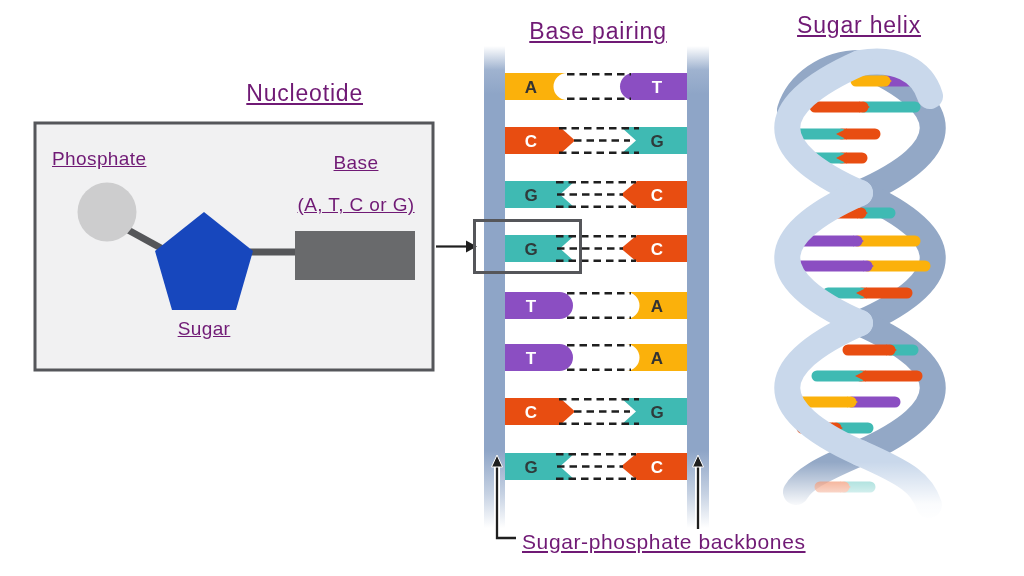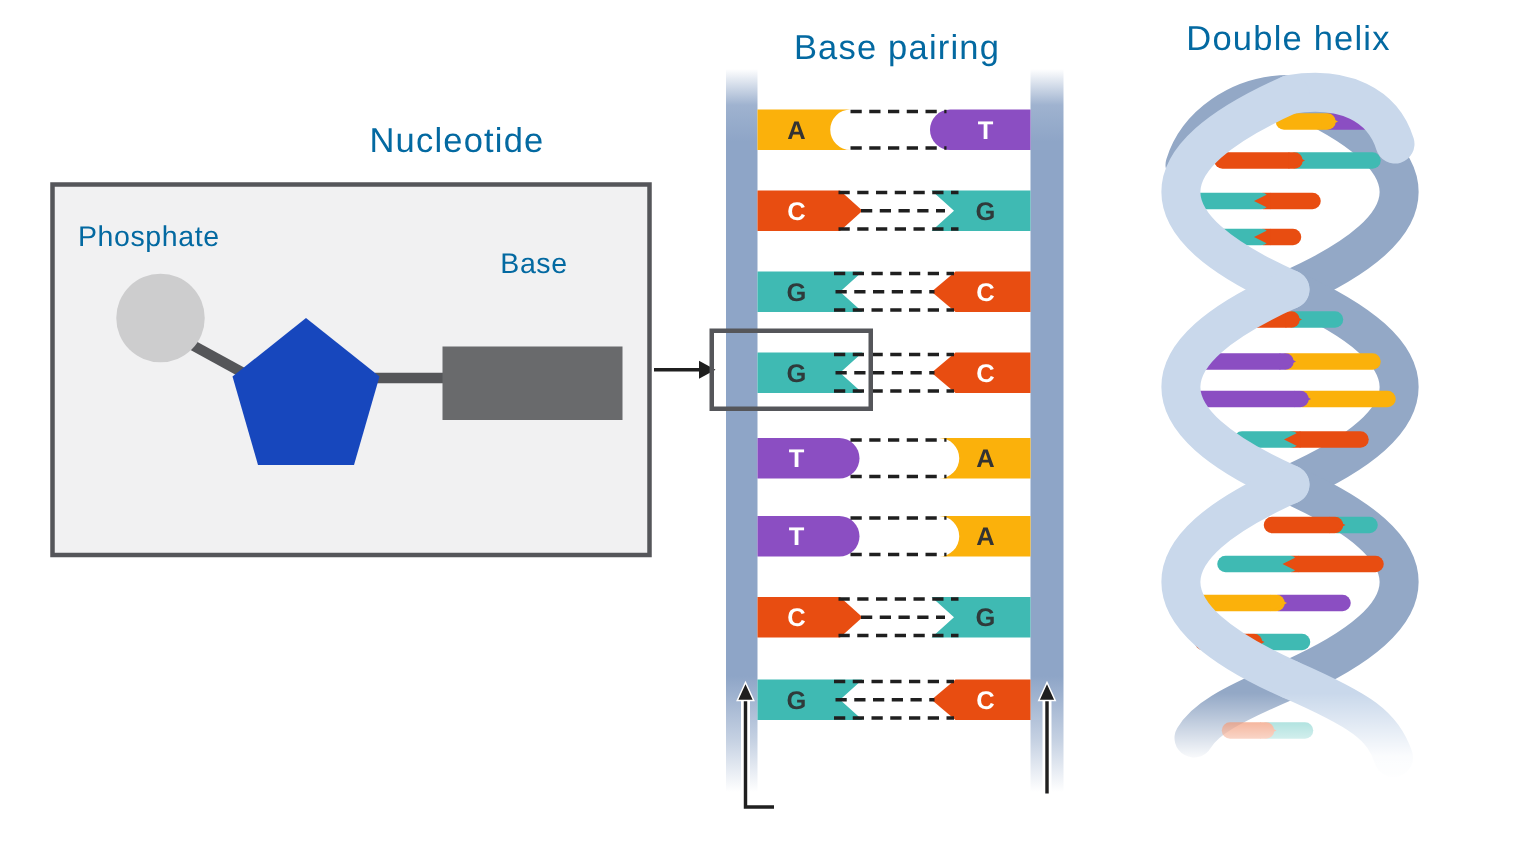--- a/index.html
+++ b/index.html
@@ -1,21 +1,21 @@
 <!DOCTYPE html>
 <html><head>
 <meta charset="utf-8">
 <style>
   html,body{margin:0;padding:0;background:#fff;}
   #scene{
     position:relative;width:1024px;height:576px;background:#ffffff;
     font-family:"Liberation Sans", sans-serif;overflow:hidden;
   }
   #scene-svg{position:absolute;left:0;top:0;}
-  .lbl{position:absolute;color:#0369a1;white-space:nowrap;}
+  .lbl{position:absolute;color:#701a75;white-space:nowrap;text-decoration:underline;}
   .title{font-size:23px;font-weight:500;letter-spacing:0.8px;text-align:center;}
   .small{font-size:19px;letter-spacing:0.4px;}
   .center{text-align:center;}
 </style>
 </head>
 <body>
 
 <div id="scene">
   <svg id="scene-svg" width="1024" height="576" viewBox="0 0 1024 576">
       <defs>
@@ -202,21 +202,24 @@
           <polygon points="840,481.5 851,487 840,492.5" fill="#e84d11"></polygon>
         </g>
         <rect x="755" y="462" width="210" height="60" fill="url(#fadeGrad)"></rect>
       </g>
     </svg>
 
   <div class="lbl title" style="left:123px;top:80px;width:240px;text-align:right;">Nucleotide</div>
 
   <div class="lbl title" style="left:478px;top:18px;width:240px;">Base pairing</div>
 
-  <div class="lbl title" style="left:739px;top:12px;width:240px;">Double helix</div>
+  <div class="lbl title" style="left:739px;top:12px;width:240px;">Sugar helix</div>
 
   <div class="lbl small" style="left:52px;top:148px;text-align:right;">Phosphate</div>
 
-  <div class="lbl small center" style="left:276px;top:166px;width:160px;">Base</div>
-
-
-
+  <div class="lbl small center" style="left:276px;top:152px;width:160px;">Base</div>
+
+  <div class="lbl small center" style="left:276px;top:194px;width:160px;">(A, T, C or G)</div>
+
+  <div class="lbl small center" style="left:124px;top:318px;width:160px;">Sugar</div>
+
+  <div class="lbl" style="left:522px;top:530px;font-size:21px;letter-spacing:0.6px;">Sugar-phosphate backbones</div>
 </div>
 
 </body></html>

